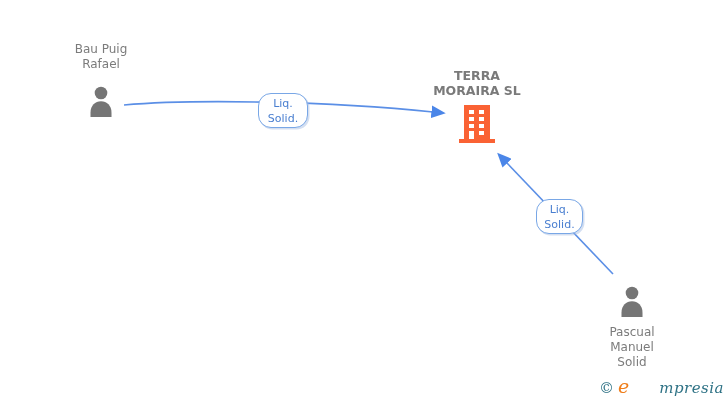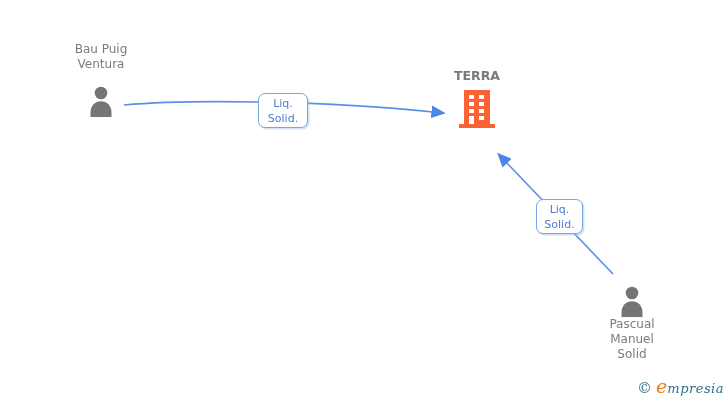--- a/index.html
+++ b/index.html
@@ -22,71 +22,72 @@
     font-weight:bold;text-align:center;white-space:nowrap;
   }
   .person-icon svg{display:block;}
   .person-icon .silhouette{fill:var(--person-icon,#757575);}
   .company-icon .bldg{fill:var(--company-icon,#fa6234);}
   #node-person1{left:55px;top:42px;width:92px;}
   #node-person1 .person-icon{margin-top:14px;}
   #node-company{left:414px;top:68px;width:126px;}
   #node-company .company-icon{margin-top:7px;}
   #node-person2{left:585px;top:286px;width:94px;}
-  #node-person2 .person-name{}
+  #node-person2 .person-name{margin-top:8px;}
   
   .edge-label{
     position:absolute;z-index:3;background:#ffffff;
-    border:1.5px solid var(--edge-label-border,#79a7e6);border-radius:7px;
+    border:1.5px solid var(--edge-label-border,#79a7e6);border-radius:13px;
     box-shadow:1.5px 1.5px 0 rgba(160,185,225,0.45);
     display:flex;flex-direction:column;align-items:center;justify-content:center;
     color:var(--edge-label-text,#4a7fd0);font-size:11px;line-height:15px;
   }
   #edge-label1{left:258px;top:93px;width:48px;height:33px;}
   #edge-label2{left:536px;top:199px;width:45px;height:33px;}
   
   #watermark{
     position:absolute;right:4px;bottom:3px;z-index:4;display:flex;align-items:baseline;
     font-family:"DejaVu Serif","Liberation Serif",serif;font-style:italic;
   }
   #watermark .copy{color:var(--brand-teal,#2e7285);font-size:15px;font-style:normal;margin-right:4px;}
   #watermark .brand-e{color:var(--brand-orange,#ef7d1a);font-size:19px;line-height:18px;}
-  #watermark .brand-rest{color:var(--brand-teal,#2e7285);font-size:13px;letter-spacing:0.5px;}
+  #watermark .brand-rest{color:var(--brand-teal,#2e7285);font-size:15px;letter-spacing:0.5px;margin-left:30px;}
 </style>
 </head>
 <body>
 
 <div id="stage">
 
   <svg id="edges" width="728" height="400" viewBox="0 0 728 400">
     <defs>
       <marker id="arrowhead" markerWidth="9" markerHeight="8" refX="1" refY="4" orient="auto">
         <path d="M0,0 L9,4 L0,8 Z"></path>
       </marker>
     </defs>
     <path class="edge" d="M124,105 C190,99 330,101 433,112" marker-end="url(#arrowhead)"></path>
     <path class="edge" d="M613,274 L506,162" marker-end="url(#arrowhead)"></path>
   </svg>
 
   <div class="node" id="node-person1">
     <div class="person-name">
       <div>Bau Puig</div>
-      <div>Ventura</div>
+      <div>Rafael</div>
     </div>
     <span class="person-icon">
       <svg width="28" height="31" viewBox="0 0 28 31">
         <circle class="silhouette" cx="14" cy="7" r="6.3"></circle>
         <path class="silhouette" d="M3.5,31 v-4.5 c0,-7 4.7,-11.3 10.5,-11.3 s10.5,4.3 10.5,11.3 V31 Z"></path>
       </svg>
     </span>
   </div>
 
   <div class="node" id="node-company">
     <div class="company-name">
       <div>TERRA</div>
+      <div>MORAIRA SL</div>
     </div>
     <span class="company-icon">
       <svg width="36" height="38" viewBox="0 0 36 38">
         <rect class="bldg" x="5" y="0" width="26" height="34"></rect>
         <rect class="bldg" x="0" y="34" width="36" height="4"></rect>
         <g fill="#ffffff">
           <rect x="10" y="5" width="5" height="4"></rect>
           <rect x="20" y="5" width="5" height="4"></rect>
           <rect x="10" y="12" width="5" height="4"></rect>
           <rect x="20" y="12" width="5" height="4"></rect>

